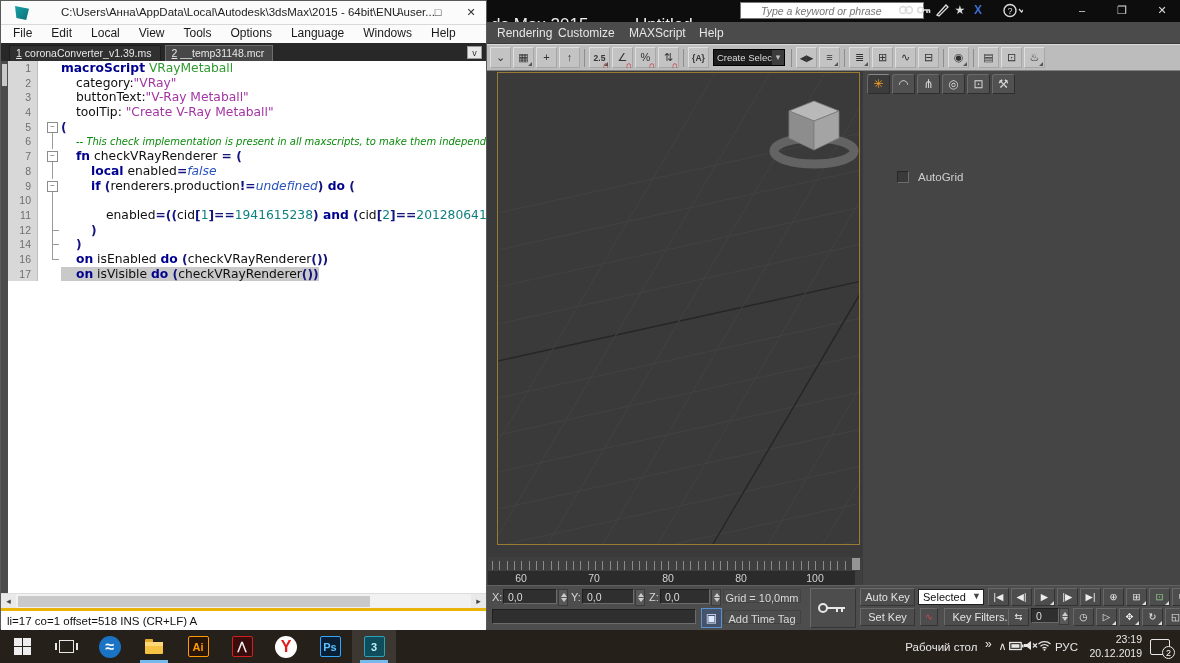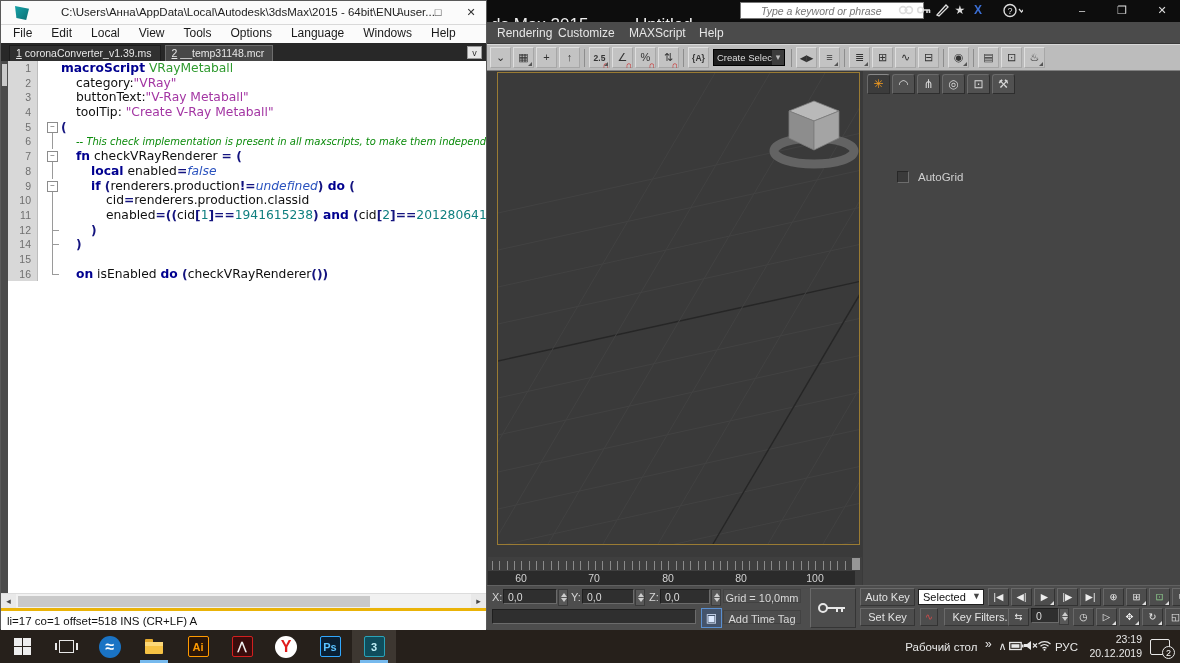--- a/index.html
+++ b/index.html
@@ -460,21 +460,20 @@
               <i class="fb">−</i>
               <i class="fs"></i>
             </span>
             <span class="txt" data-interactable="false" style="padding-left: 30px;"><span class="tk-k">if</span><span class="tk-o"> (</span><span class="tk-p">renderers.production</span><span class="tk-o">!=</span><span class="tk-l">undefined</span><span class="tk-o">) </span><span class="tk-k">do</span><span class="tk-o"> (</span></span>
           </div>
           <div class="cl" data-interactable="true">
             <span class="gut" data-interactable="false">10</span>
             <span class="fold" data-interactable="true">
               <i class="fl"></i>
             </span>
-            <span class="txt" data-interactable="false" style="padding-left: 45px;"><span class="tk-p">cid</span><span class="tk-o">=</span><span class="tk-p">renderers.production.classid</span></span>
           </div>
           <div class="cl" data-interactable="true">
             <span class="gut" data-interactable="false">11</span>
             <span class="fold" data-interactable="true">
               <i class="fl"></i>
             </span>
             <span class="txt" data-interactable="false" style="padding-left: 45px;"><span class="tk-p">enabled</span><span class="tk-o">=((</span><span class="tk-p">cid</span><span class="tk-o">[</span><span class="tk-d">1</span><span class="tk-o">]==</span><span class="tk-d">1941615238</span><span class="tk-o">) </span><span class="tk-k">and</span><span class="tk-o"> (</span><span class="tk-p">cid</span><span class="tk-o">[</span><span class="tk-d">2</span><span class="tk-o">]==</span><span class="tk-d">2012806412</span></span>
           </div>
           <div class="cl" data-interactable="true">
             <span class="gut" data-interactable="false">12</span>
@@ -486,33 +485,31 @@
           </div>
           <div class="cl" data-interactable="true">
             <span class="gut" data-interactable="false">14</span>
             <span class="fold" data-interactable="true">
               <i class="fl"></i>
               <i class="ft"></i>
             </span>
             <span class="txt" data-interactable="false" style="padding-left: 15px;"><span class="tk-o">)</span></span>
           </div>
           <div class="cl" data-interactable="true">
-            <span class="gut" data-interactable="false">15</span>
-            <span class="fold" data-interactable="true">
-              <i class="fl"></i>
-            </span>
-            <span class="txt" data-interactable="false" style="padding-left: 0px;"></span>
-          </div>
-          <div class="cl" data-interactable="true">
             <span class="gut" data-interactable="false">16</span>
             <span class="fold" data-interactable="true">
               <i class="fe"></i>
               <i class="ft"></i>
             </span>
             <span class="txt" data-interactable="false" style="padding-left: 15px;"><span class="tk-k">on</span><span class="tk-p"> isEnabled </span><span class="tk-k">do</span><span class="tk-o"> (</span><span class="tk-p">checkVRayRenderer</span><span class="tk-o">())</span></span>
+          </div>
+          <div class="cl sel" data-interactable="true">
+            <span class="gut" data-interactable="false">17</span>
+            <span class="fold" data-interactable="true"></span>
+            <span class="txt" data-interactable="false" style="padding-left: 15px;"><span class="tk-k">on</span><span class="tk-p"> isVisible </span><span class="tk-k">do</span><span class="tk-o"> (</span><span class="tk-p">checkVRayRenderer</span><span class="tk-o">())</span></span>
           </div>
         </div>
       <div id="ed-vstrip" data-interactable="true">
           <div id="ed-vthumb" data-interactable="true"></div>
         </div>
     </div>
     <div id="ed-hscroll" data-interactable="true">
       <span class="hs-arrow" style="left:0" data-interactable="true">◂</span>
       <div id="hs-thumb" data-interactable="true"></div>
       <span class="hs-arrow" style="right:0" data-interactable="true">▸</span>

